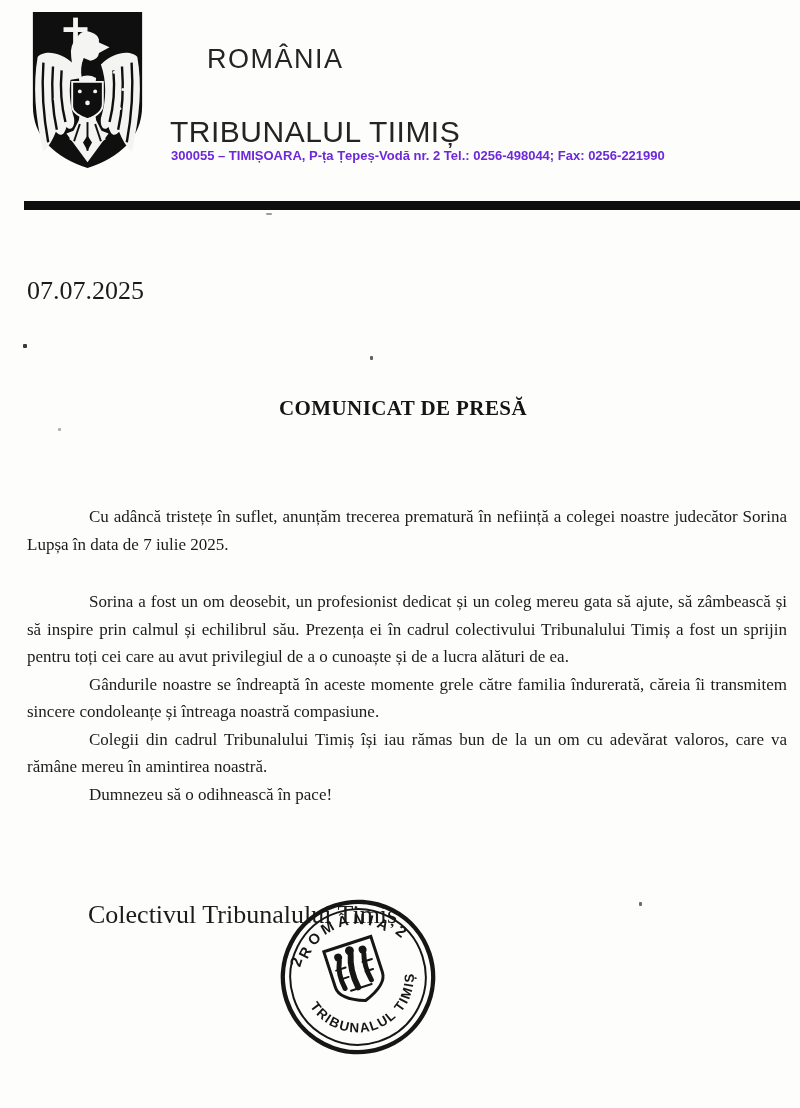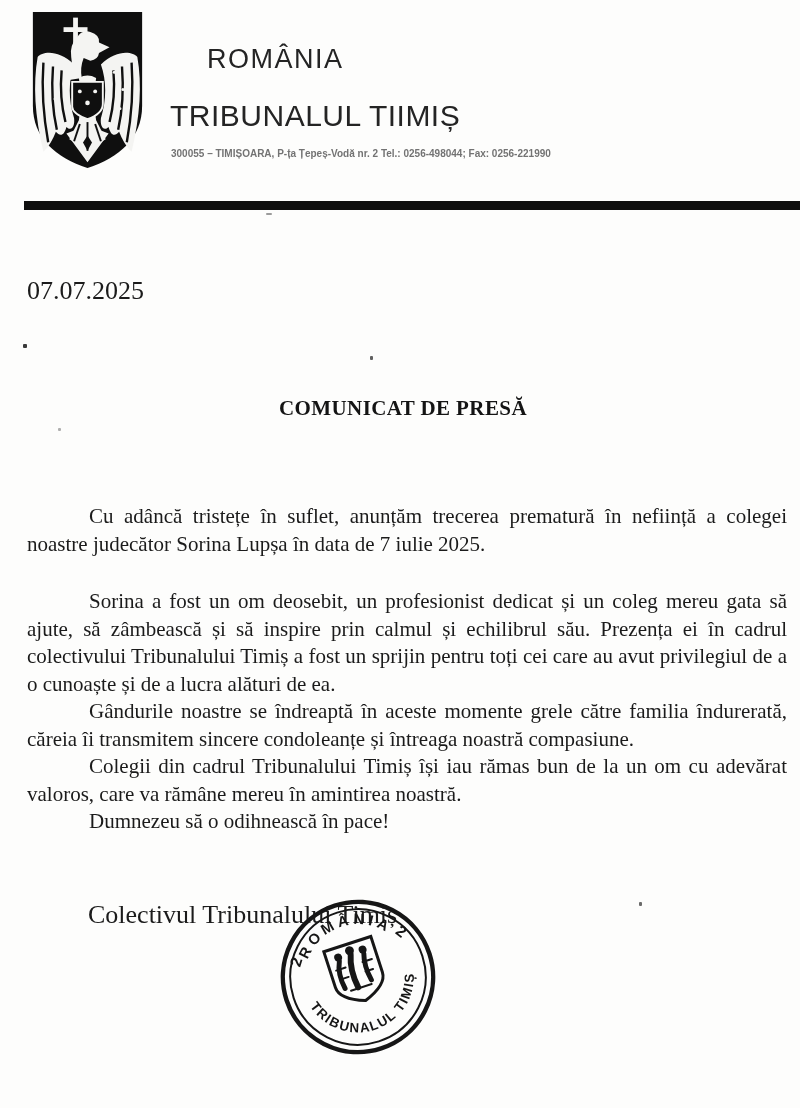--- a/index.html
+++ b/index.html
@@ -13,47 +13,47 @@
     color:#1b1b1b;
   }
   
   .emblem{position:absolute;left:30px;top:8px;width:115px;height:163px;}
   .hdr-country{
     position:absolute;left:207px;top:44px;
     font-family:"Liberation Sans", sans-serif;
     font-size:27px;letter-spacing:1.5px;color:#242424;
   }
   .hdr-institution{
-    position:absolute;left:170px;top:99px;
+    position:absolute;left:170px;top:115px;
     font-family:"Liberation Sans", sans-serif;
     font-size:30px;letter-spacing:0.5px;color:#242424;
   }
   .hdr-address{
     position:absolute;left:171px;top:148px;
     font-family:"Liberation Sans", sans-serif;
-    font-size:10px;font-weight:bold;color:#737373;
+    font-size:13px;font-weight:bold;color:#6d28d9;
   }
   .hdr-rule{
     position:absolute;left:24px;top:201px;width:776px;height:9px;
     background:#0e0e0e;
   }
   
   .office-line{position:absolute;left:27px;top:231px;font-size:19.5px;}
   .date-line{position:absolute;left:27px;top:276px;font-size:26px;}
   
   .doc-title{
     position:absolute;left:0;top:396px;width:806px;
     text-align:center;font-size:21px;font-weight:bold;letter-spacing:0.4px;
     color:#141414;
   }
   
   .body-text{position:absolute;left:27px;top:503px;width:760px;}
   .body-text p{
     margin:0;text-align:justify;text-indent:62px;
-    font-size:21px;line-height:27.5px;color:#1b1b1b;
+    font-size:17px;line-height:27.5px;color:#1b1b1b;
   }
   .body-text p.gap-after{margin-bottom:30px;}
   
   .signature{position:absolute;left:88px;top:900px;font-size:26px;color:#1b1b1b;}
   .stamp{position:absolute;left:274px;top:893px;width:168px;height:168px;}
   
   .speck{position:absolute;background:#3a3a3a;border-radius:1px;}
   .speck.s1{left:23px;top:344px;width:4px;height:4px;}
   .speck.s2{left:370px;top:356px;width:3px;height:4px;opacity:.8;}
   .speck.s3{left:639px;top:902px;width:3px;height:4px;opacity:.75;}

